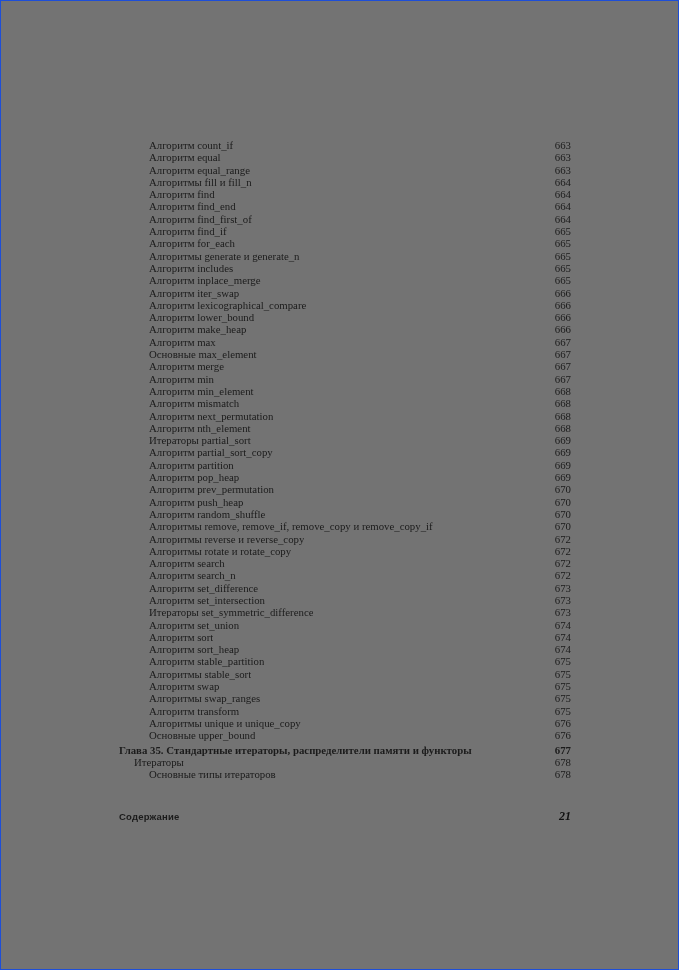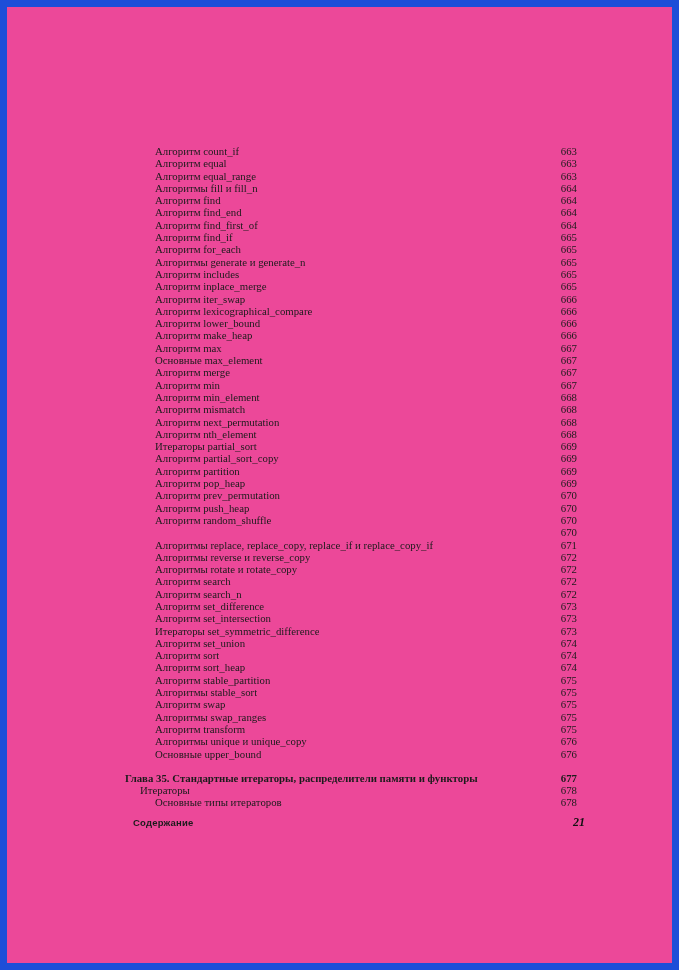--- a/index.html
+++ b/index.html
@@ -10,22 +10,22 @@
   body {
     width: 679px;
     height: 970px;
     position: relative;
     font-family: "Liberation Serif", serif;
     overflow: hidden;
   }
   .sheet {
     position: absolute;
     inset: 0;
-    background: #ec4899;
-    border: 7px solid #1d4ed8;
+    background: #737373;
+    border: 1px solid #1d4ed8;
     box-sizing: border-box;
   }
   .toc {
     position: absolute;
     left: 118px;
     top: 138px;
     width: 452px;
   }
   .toc-row {
     display: flex;
@@ -39,30 +39,29 @@
     overflow: hidden;
   }
   .toc-row .page {
     margin-left: auto;
     padding-left: 10px;
   }
   .toc-row.indent-1 .label { padding-left: 15px; }
   .toc-row.indent-2 .label { padding-left: 30px; }
   .toc-row.bold {
     font-weight: bold;
-    margin-top: 12px;
+    margin-top: 2px;
   }
   .footer {
     position: absolute;
     left: 118px;
     width: 452px;
     top: 808px;
     display: flex;
     align-items: baseline;
-    margin-left: 8px;
   }
   .footer-left {
     font-family: "Liberation Sans", sans-serif;
     font-weight: bold;
     font-size: 9.5px;
     color: #1b1b1b;
     letter-spacing: 0.2px;
   }
   .footer-right {
     margin-left: auto;
@@ -197,25 +196,22 @@
     </div>
       <div class="toc-row indent-2">
       <span class="label">Алгоритм push_heap</span>
       <span class="page">670</span>
     </div>
       <div class="toc-row indent-2">
       <span class="label">Алгоритм random_shuffle</span>
       <span class="page">670</span>
     </div>
       <div class="toc-row indent-2">
-      <span class="page">670</span>
-    </div>
-      <div class="toc-row indent-2">
-      <span class="label">Алгоритмы replace, replace_copy, replace_if и replace_copy_if</span>
-      <span class="page">671</span>
+      <span class="label">Алгоритмы remove, remove_if, remove_copy и remove_copy_if</span>
+      <span class="page">670</span>
     </div>
       <div class="toc-row indent-2">
       <span class="label">Алгоритмы reverse и reverse_copy</span>
       <span class="page">672</span>
     </div>
       <div class="toc-row indent-2">
       <span class="label">Алгоритмы rotate и rotate_copy</span>
       <span class="page">672</span>
     </div>
       <div class="toc-row indent-2">

